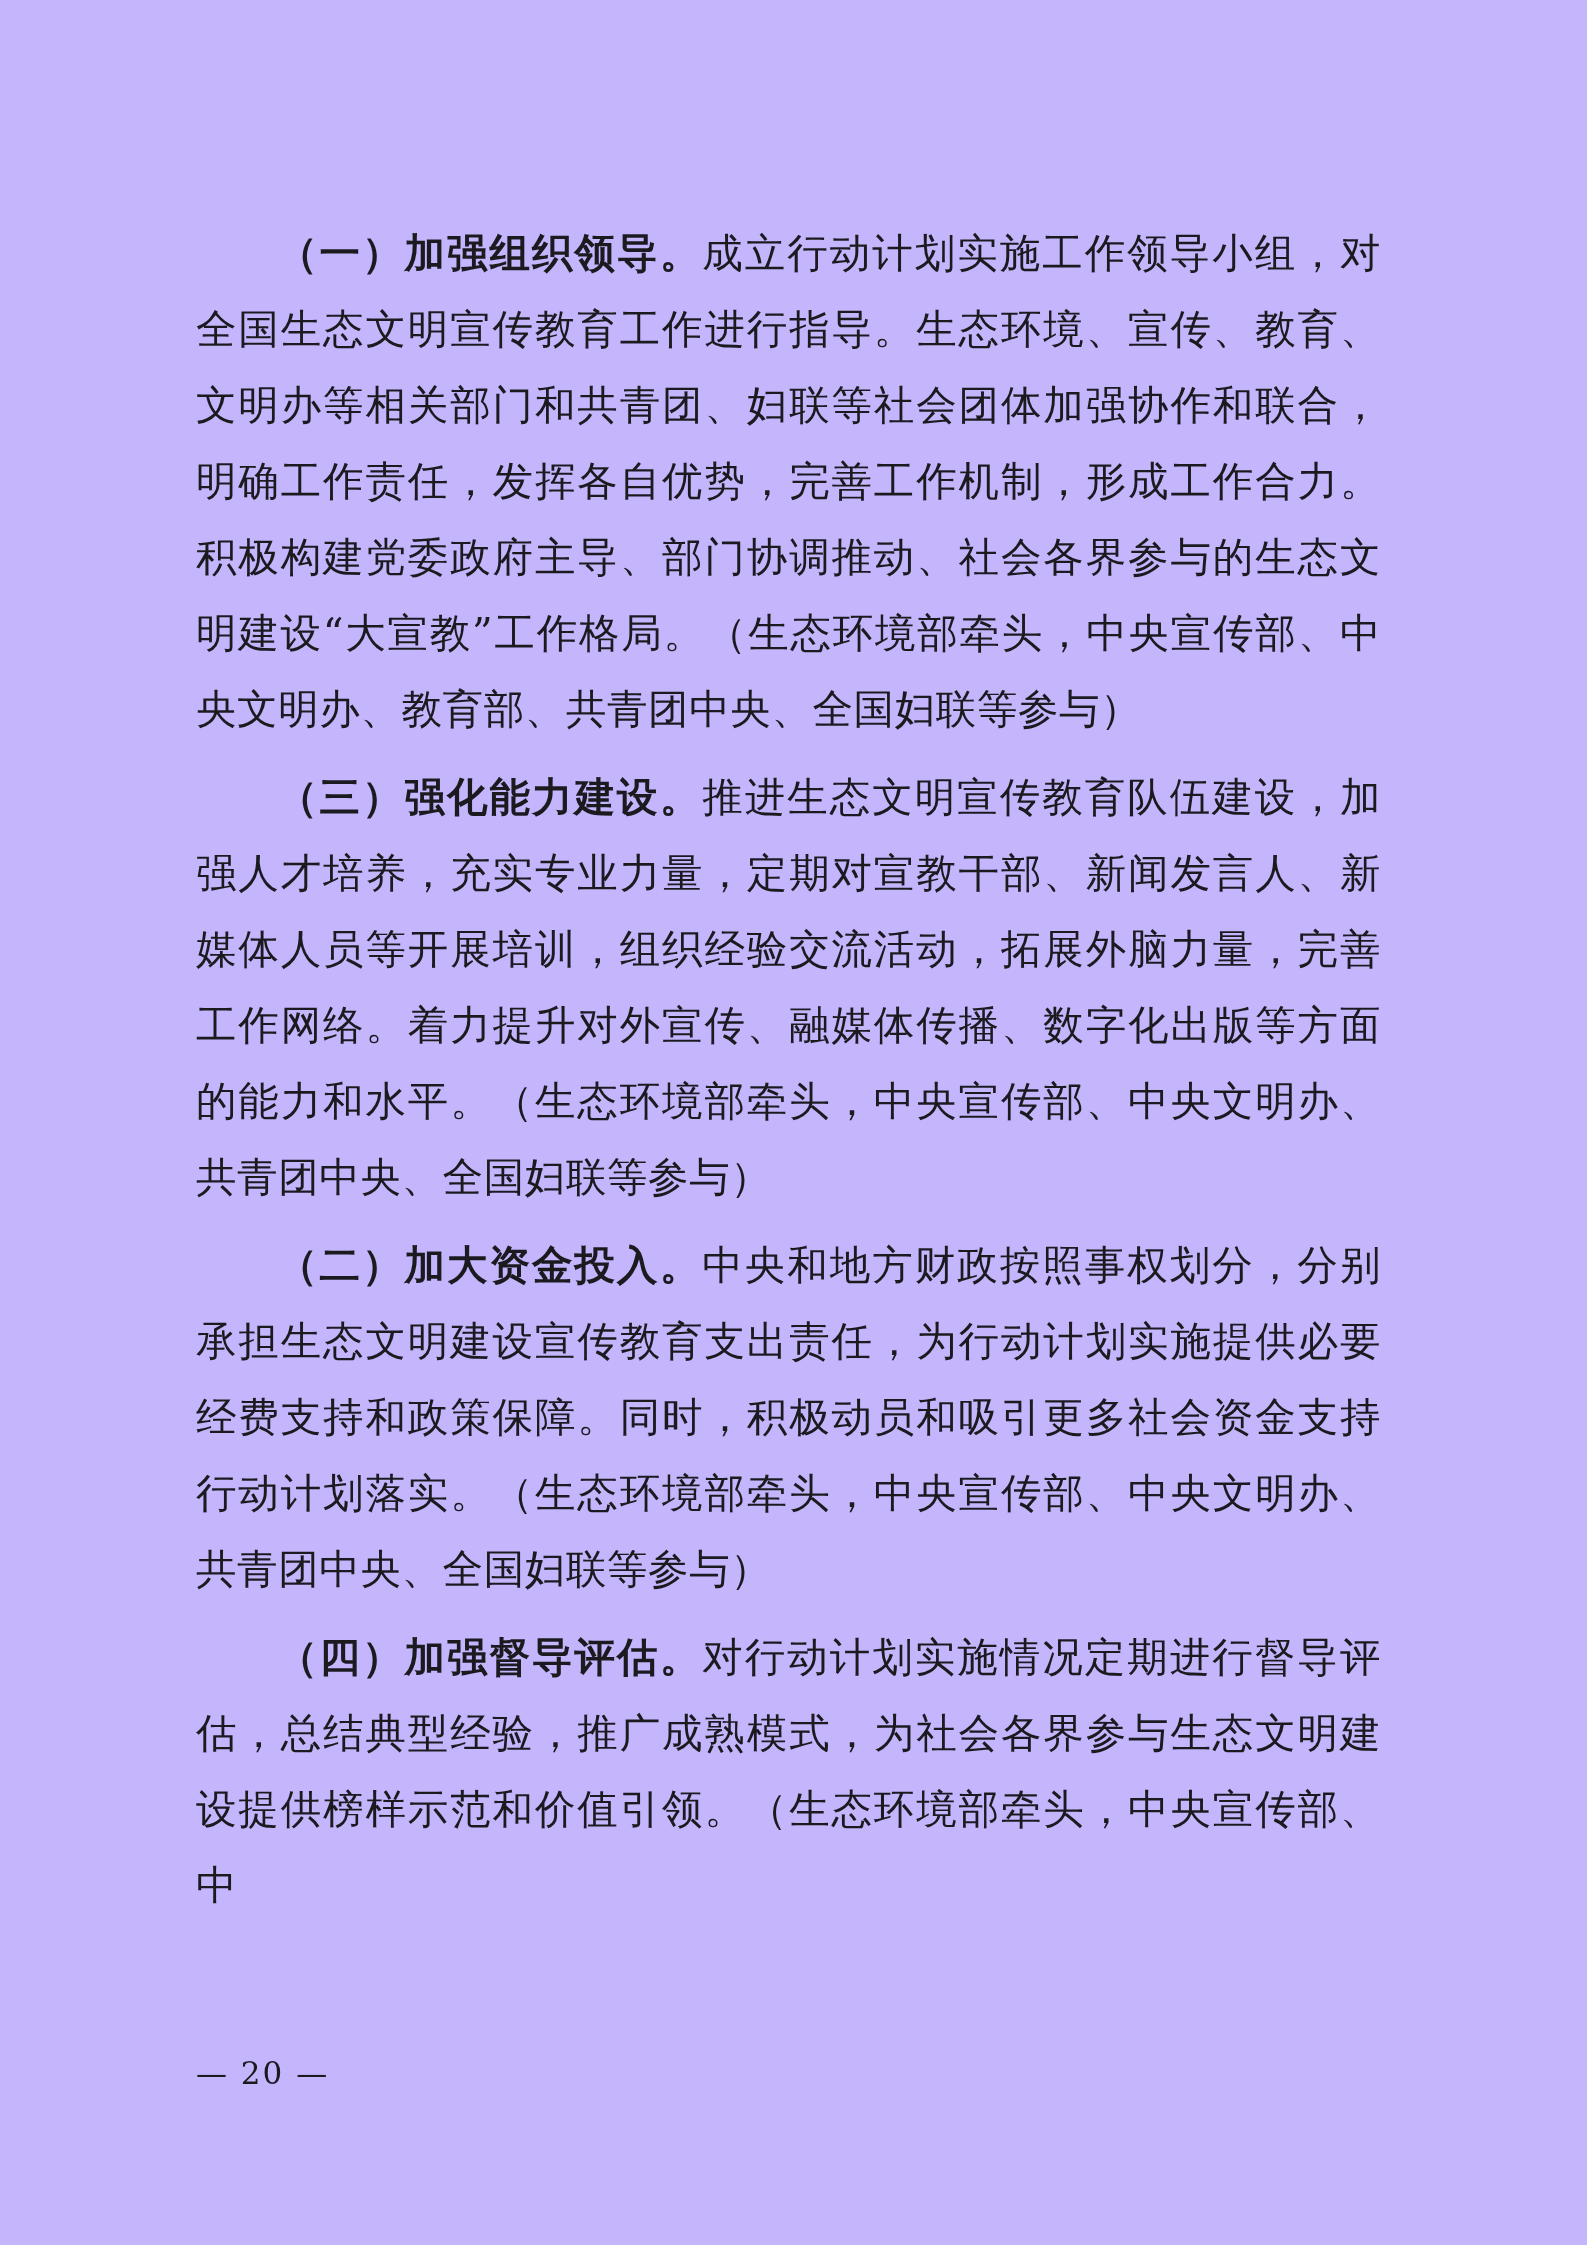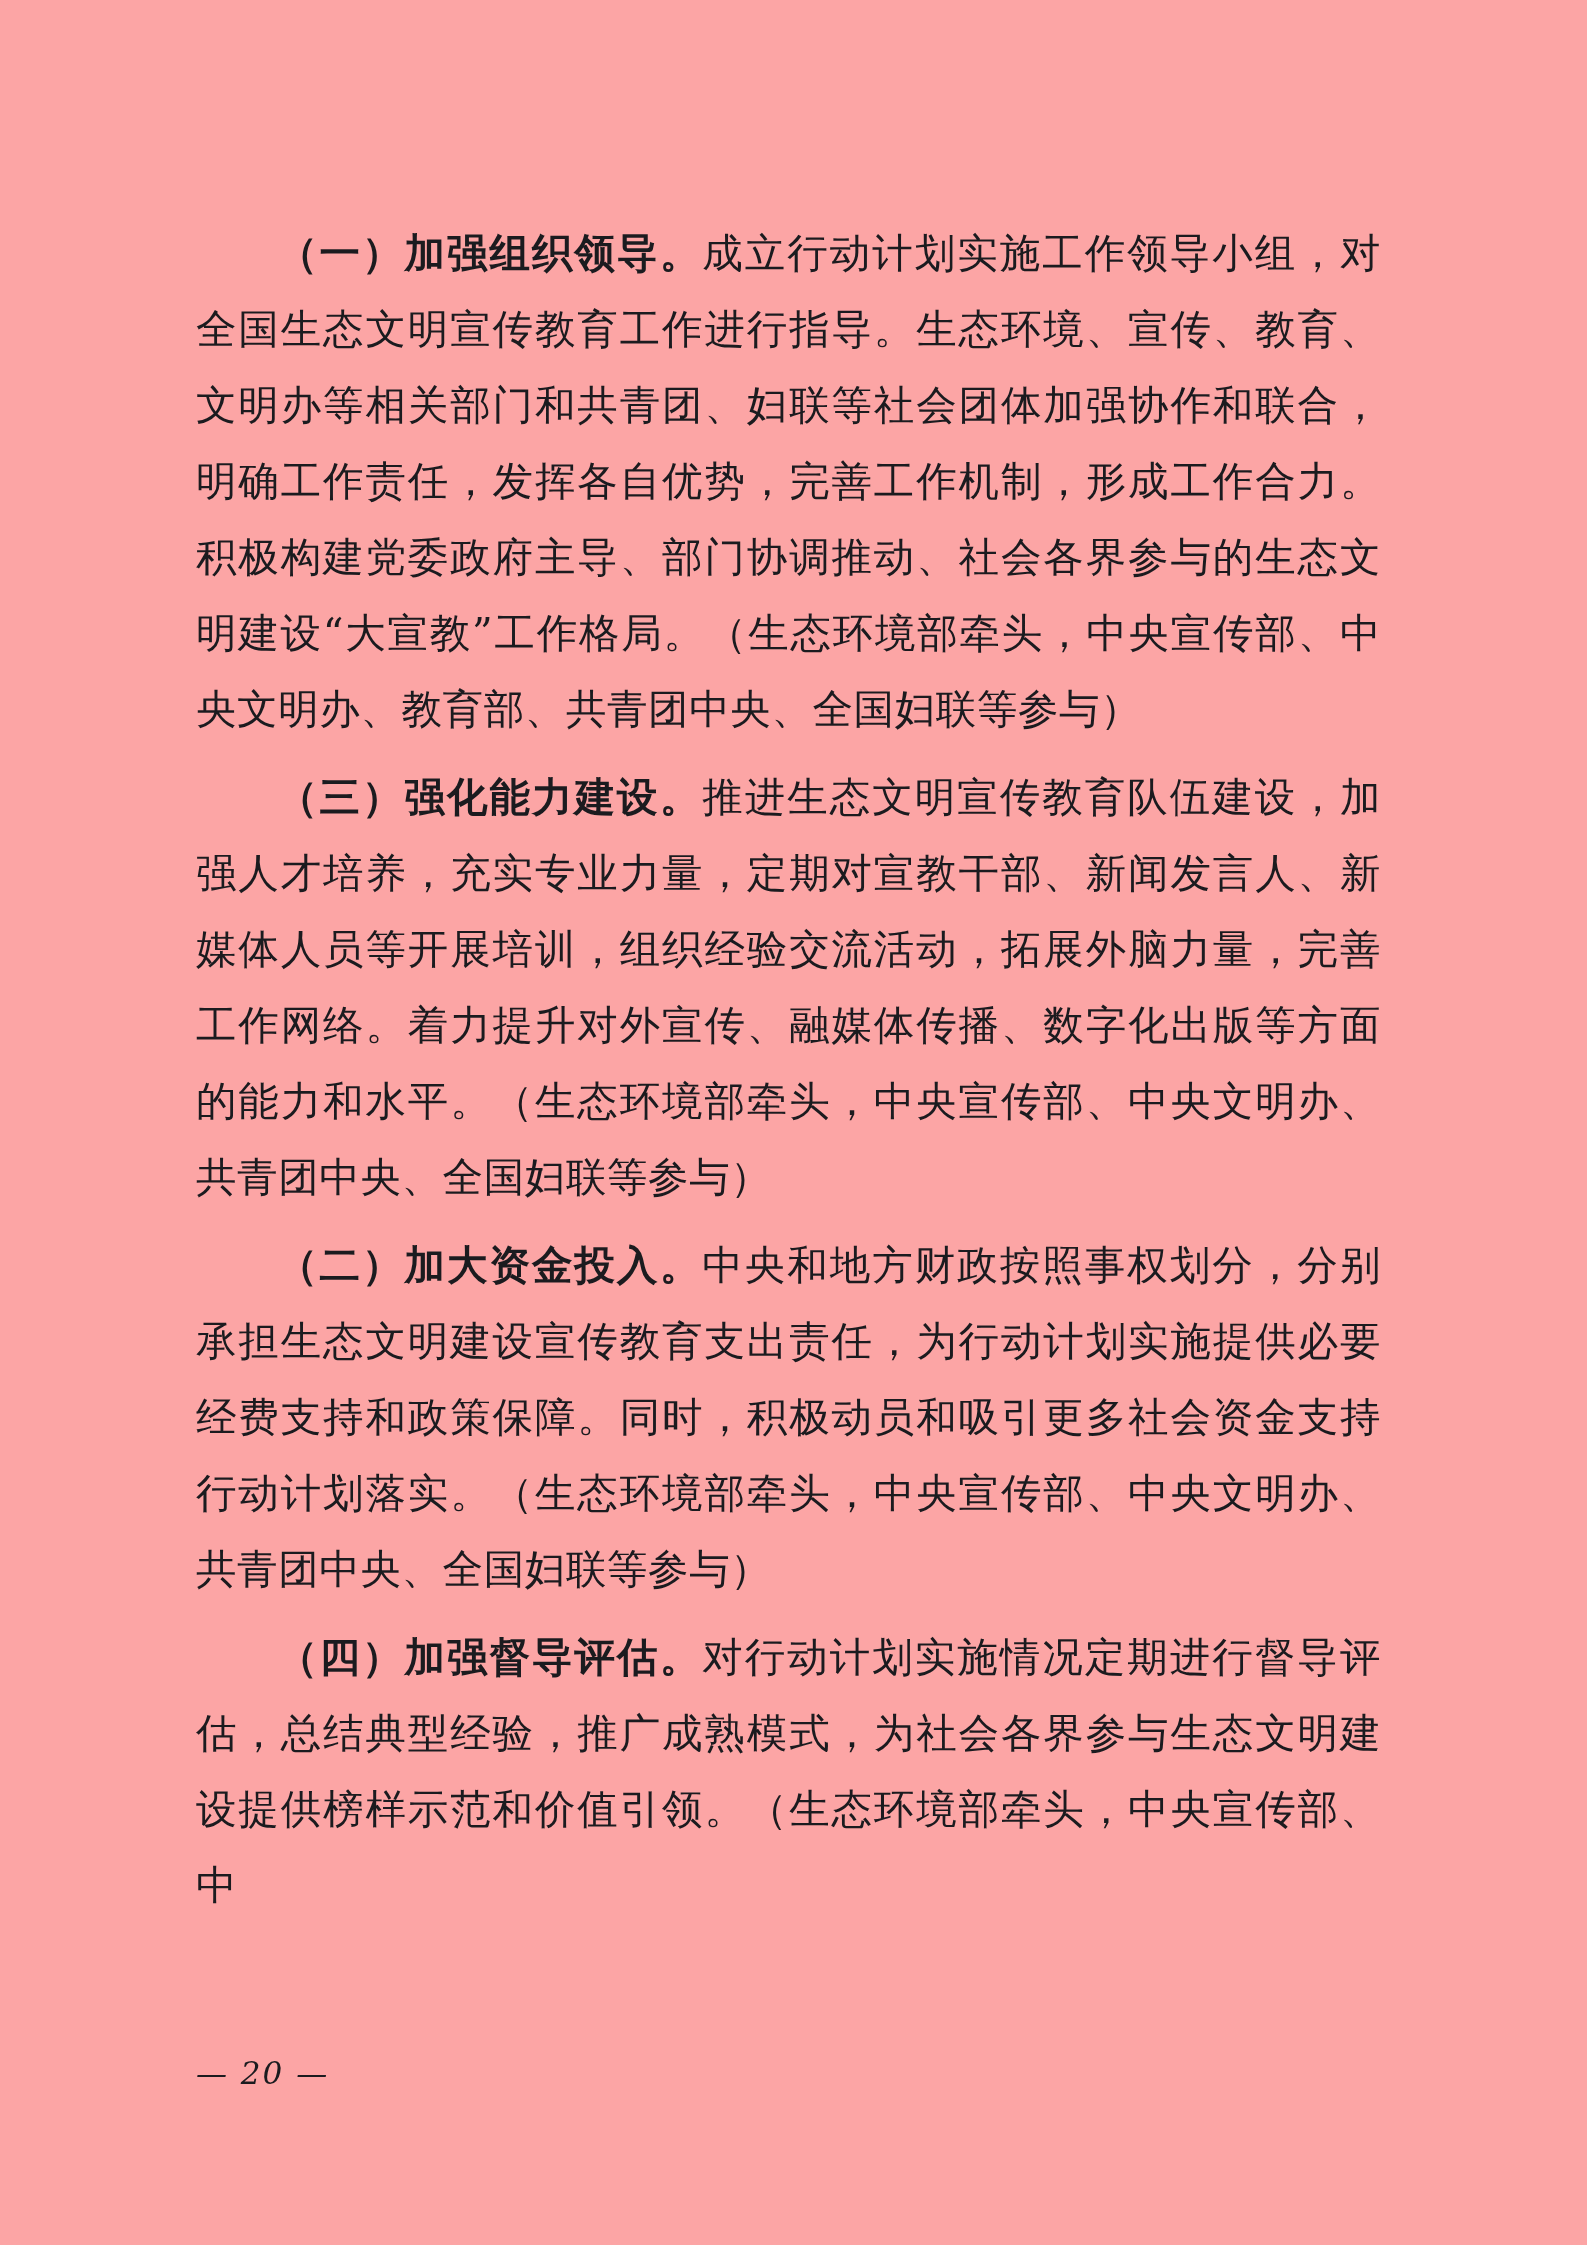--- a/index.html
+++ b/index.html
@@ -4,21 +4,21 @@
 <style>
   html, body {
     margin: 0;
     padding: 0;
     background: #ffffff;
   }
   .page {
     position: relative;
     width: 1587px;
     height: 2245px;
-    background: #fca5a5;
+    background: #c4b5fd;
     font-family: "DejaVu Serif", serif;
     overflow: hidden;
   }
   .body-area {
     position: absolute;
     left: 196px;
     top: 215px;
     width: 1185px;
   }
   .para {
@@ -43,21 +43,20 @@
     left: 0;
     top: 2055px;
     width: 100%;
     text-align: left;
     padding-left: 196px;
     box-sizing: border-box;
     font-family: "DejaVu Serif", serif;
     font-size: 31px;
     color: #1b1b1f;
     letter-spacing: 2px;
-    font-style: italic;
   }
 </style>
 </head>
 <body>
 
 <div class="page">
 
   <div class="body-area">
 
     <p class="para">

